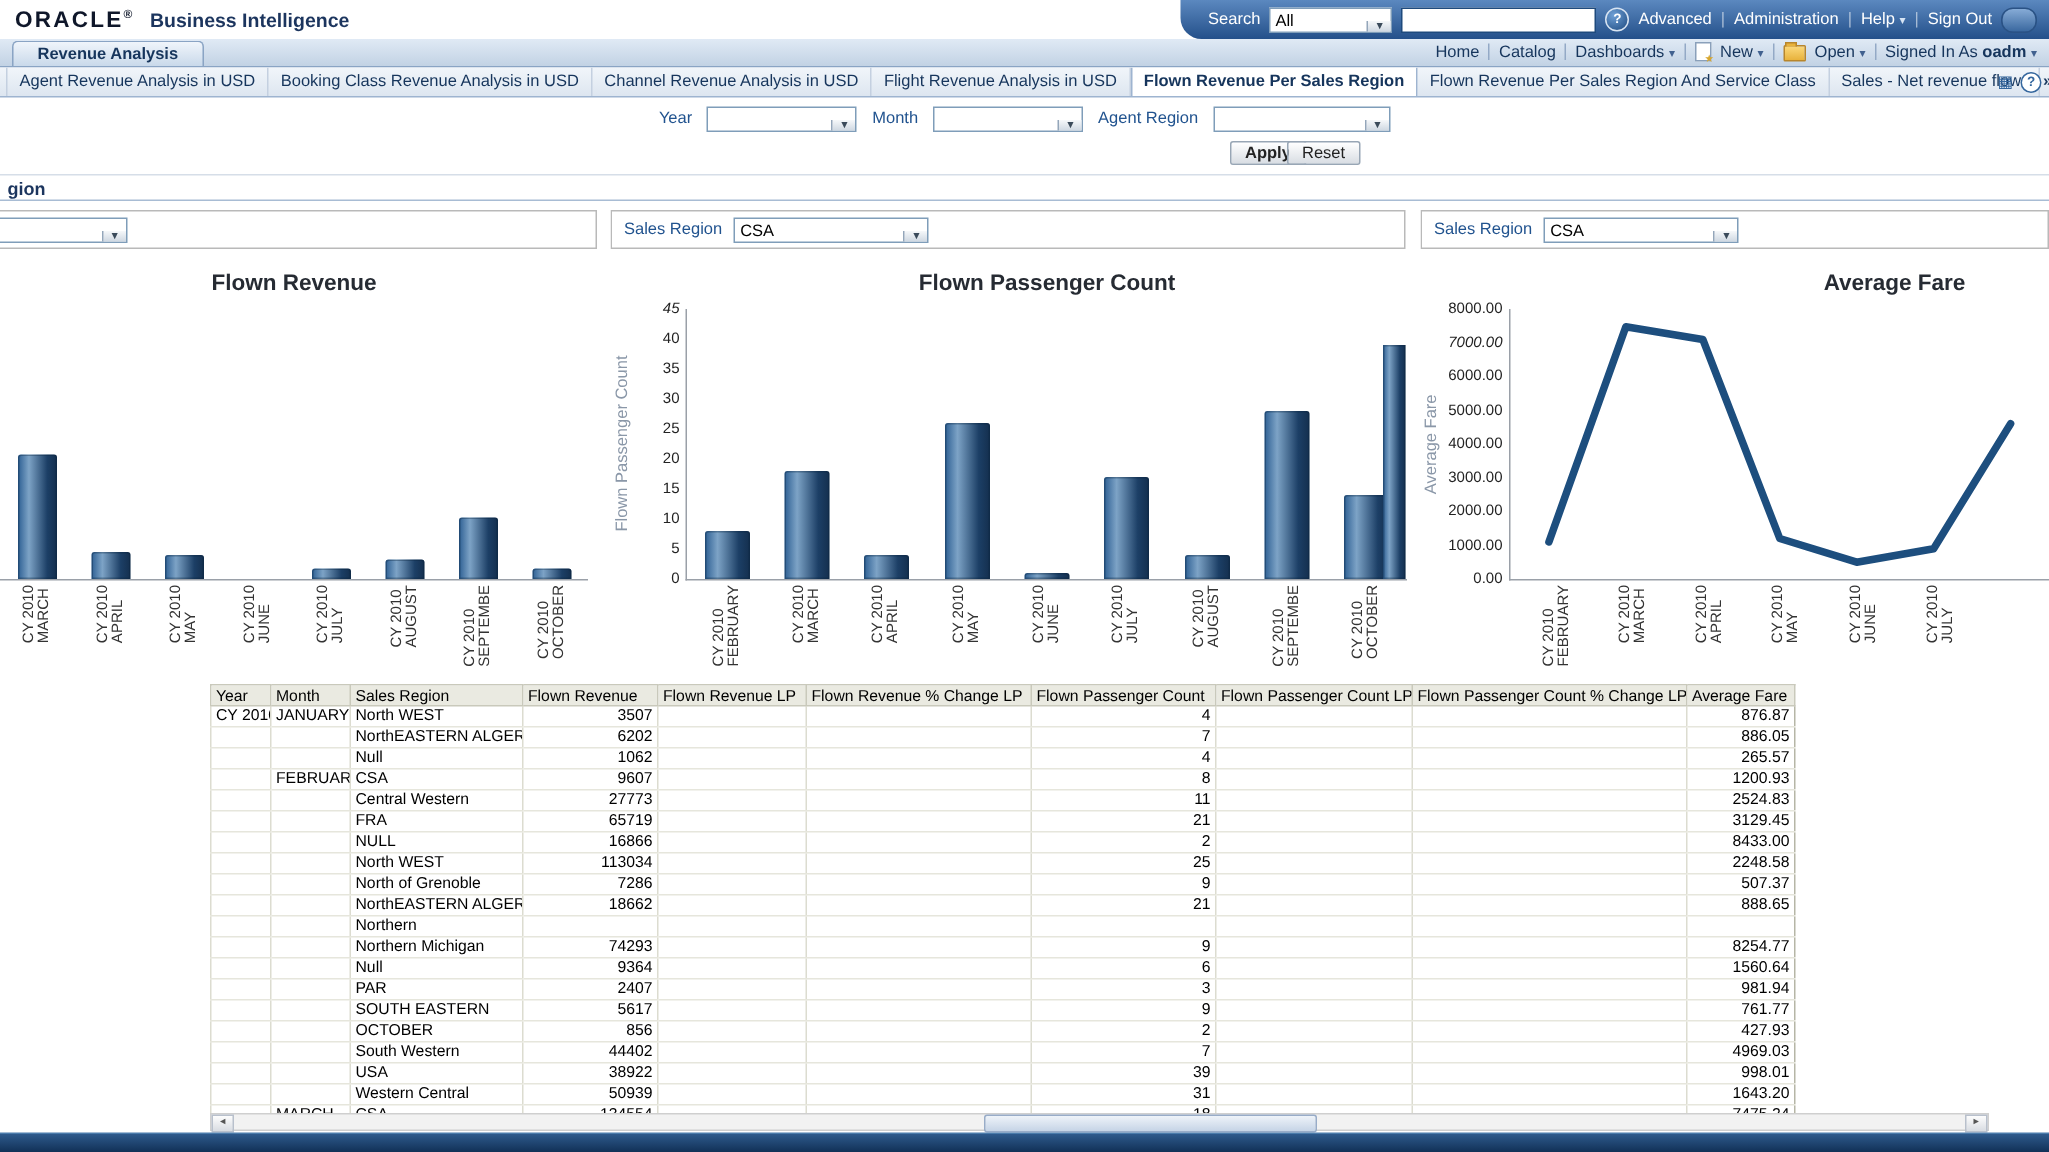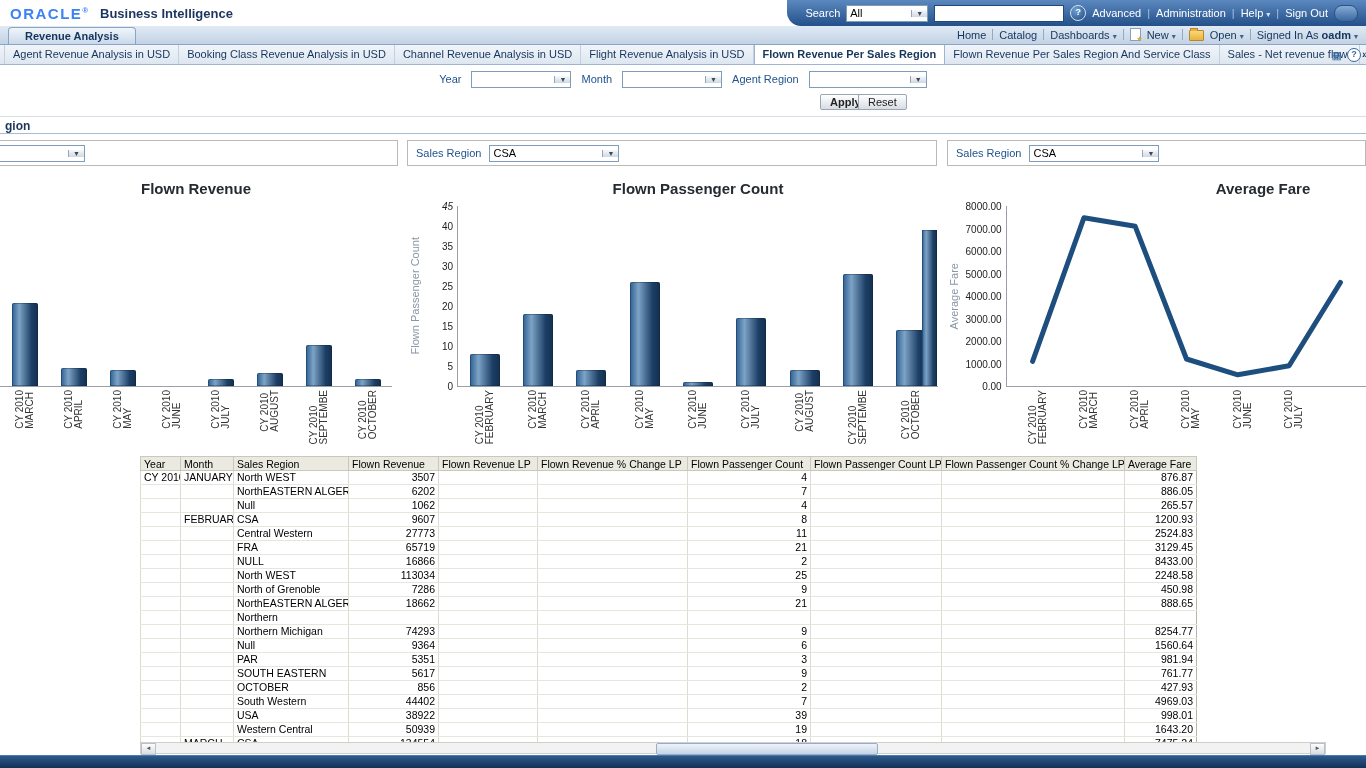--- a/index.html
+++ b/index.html
@@ -1,21 +1,21 @@
 <!DOCTYPE html>
 <html><head>
 <meta charset="utf-8">
 <style>
   html,body{margin:0;padding:0;}
   body{width:1366px;height:768px;overflow:hidden;background:#fff;font-family:"Liberation Sans",sans-serif;}
   .stage{position:relative;width:1366px;height:768px;background:#fff;}
 
   
   .topbar{position:absolute;top:0;left:0;width:1366px;height:26px;background:#fff;}
-  .logo{position:absolute;left:10px;top:5px;color:#3b82f6;font-weight:bold;font-size:15px;letter-spacing:1.5px;}
+  .logo{position:absolute;left:10px;top:5px;color:#0f172a;font-weight:bold;font-size:15px;letter-spacing:1.5px;}
   .logo .reg{font-size:8px;vertical-align:super;letter-spacing:0;}
   .product{position:absolute;left:100px;top:6px;color:#1c355e;font-weight:bold;font-size:13px;}
   .topbar-right{position:absolute;right:0;top:0;height:26px;display:flex;align-items:center;gap:6px;
     padding:0 8px 0 18px;background:linear-gradient(#5b88bf,#24508a);border-bottom-left-radius:14px;
     color:#fff;font-size:11px;}
   .topbar-right .wsep{color:rgba(255,255,255,.55);}
   .searchinput{width:122px;height:15px;border:1px solid #1e4a7d;font-size:11px;padding:0 3px;background:#fff;}
   .roundhelp{width:14px;height:14px;border-radius:50%;background:radial-gradient(circle at 35% 30%,#6fa0d6,#1d4a80);
     border:1px solid #d8e4f2;color:#fff;font-size:9px;line-height:13px;text-align:center;font-weight:bold;}
   .toplink{color:#fff;text-decoration:none;cursor:pointer;white-space:nowrap;}
@@ -42,21 +42,21 @@
   .subtab.first{border-left:1px solid #c4d0e0;margin-left:4px;}
   .subtab.active{background:#fff;font-weight:bold;border-right:1px solid #9eb4d0;border-left:1px solid #9eb4d0;}
   .overflow-ind{padding:3px 2px 0;font-weight:bold;color:#16355c;}
   .subtab-icons{position:absolute;right:5px;top:3px;display:flex;gap:5px;align-items:center;}
   .gridicon{font-size:11px;color:#35679e;line-height:11px;}
   .qicon{width:12px;height:12px;border-radius:50%;border:1px solid #35679e;color:#35679e;font-size:9px;line-height:11px;text-align:center;font-weight:bold;background:#fff;}
 
   
   .prompts{position:absolute;top:68px;left:0;width:1366px;height:22px;display:flex;justify-content:center;align-items:center;gap:10px;font-size:11px;}
   .plabel{color:#21538f;}
-  .dd{display:inline-flex;align-items:center;background:#fff;border:1px solid #7f9db9;height:17px;box-sizing:border-box;cursor:pointer;}
+  .dd{display:inline-flex;align-items:flex-end;background:#fff;border:1px solid #7f9db9;height:17px;box-sizing:border-box;cursor:pointer;}
   .ddval{flex:1;font-size:11px;color:#000;padding:1px 3px;overflow:hidden;white-space:nowrap;}
   .ddbtn{width:15px;background:linear-gradient(#f6f8fa,#cfd8e2);border-left:1px solid #94a6ba;color:#3a4a5a;
     font-size:7px;display:flex;align-items:center;justify-content:center;}
   .promptbtns{position:absolute;top:94px;left:0;width:1366px;height:20px;}
   .btn{position:absolute;top:0;font-size:11px;padding:1px 9px;border:1px solid #98a6b5;border-radius:2px;
     background:linear-gradient(#ffffff,#d8dde3);color:#222;cursor:pointer;font-family:"Liberation Sans",sans-serif;}
   .btn.apply{left:820px;font-weight:bold;}
   .btn.reset{left:858px;}
   .hr1{position:absolute;top:116px;left:0;width:1366px;height:1px;background:#d6dee8;}
   .section-title{position:absolute;top:119px;left:5px;font-size:12px;font-weight:bold;color:#1c355e;}
@@ -375,21 +375,21 @@
               <span class="vtext">Average Fare</span>
             </div>
           <div class="yaxis" style="width:48px;">
               <div class="ytick" style="bottom: 0px;">0.00</div>
               <div class="ytick" style="bottom: 22.5px;">1000.00</div>
               <div class="ytick" style="bottom: 45px;">2000.00</div>
               <div class="ytick" style="bottom: 67.5px;">3000.00</div>
               <div class="ytick" style="bottom: 90px;">4000.00</div>
               <div class="ytick" style="bottom: 112.5px;">5000.00</div>
               <div class="ytick" style="bottom: 135px;">6000.00</div>
-              <div class="ytick" style="bottom: 157.5px;">7000.00</div>
+              <div class="ytick" style="bottom: 157.5px; font-style: italic;">7000.00</div>
               <div class="ytick" style="bottom: 180px;">8000.00</div>
             </div>
           <div class="plot axisleft" style="width:392px;"><svg width="359" height="180">
                 <polyline points="25.6,155.3 76.9,11.8 128.2,20.3 179.5,153.0 230.8,168.8 282.1,159.8 333.4,76.5" fill="none" stroke="#1d4e7e" stroke-width="5" stroke-linejoin="round" stroke-linecap="round"></polyline>
               </svg></div>
         </div>
         <div class="xlabels" style="margin-left:65px;width:392px;">
             <div class="xlab" style="left: 0px; width: 51.2857px;">
               <div class="vtext">
                 <div>CY 2010</div>
@@ -559,21 +559,21 @@
           <tr>
             <td class="tleft"></td>
             <td class="tleft"></td>
             <td class="tleft tlink">North of Grenoble</td>
             <td class="tright">7286</td>
             <td class="tright"></td>
             <td class="tright"></td>
             <td class="tright">9</td>
             <td class="tright"></td>
             <td class="tright"></td>
-            <td class="tright">450.98</td>
+            <td class="tright">507.37</td>
           </tr>
           <tr>
             <td class="tleft"></td>
             <td class="tleft"></td>
             <td class="tleft tlink">NorthEASTERN ALGERIA</td>
             <td class="tright">18662</td>
             <td class="tright"></td>
             <td class="tright"></td>
             <td class="tright">21</td>
             <td class="tright"></td>
@@ -613,21 +613,21 @@
             <td class="tright"></td>
             <td class="tright">6</td>
             <td class="tright"></td>
             <td class="tright"></td>
             <td class="tright">1560.64</td>
           </tr>
           <tr>
             <td class="tleft"></td>
             <td class="tleft"></td>
             <td class="tleft tlink">PAR</td>
-            <td class="tright">5351</td>
+            <td class="tright">2407</td>
             <td class="tright"></td>
             <td class="tright"></td>
             <td class="tright">3</td>
             <td class="tright"></td>
             <td class="tright"></td>
             <td class="tright">981.94</td>
           </tr>
           <tr>
             <td class="tleft"></td>
             <td class="tleft"></td>
@@ -676,21 +676,21 @@
             <td class="tright"></td>
             <td class="tright">998.01</td>
           </tr>
           <tr>
             <td class="tleft"></td>
             <td class="tleft"></td>
             <td class="tleft tlink">Western Central</td>
             <td class="tright">50939</td>
             <td class="tright"></td>
             <td class="tright"></td>
-            <td class="tright">19</td>
+            <td class="tright">31</td>
             <td class="tright"></td>
             <td class="tright"></td>
             <td class="tright">1643.20</td>
           </tr>
           <tr>
             <td class="tleft"></td>
             <td class="tleft tgrp">MARCH</td>
             <td class="tleft tlink">CSA</td>
             <td class="tright">134554</td>
             <td class="tright"></td>

